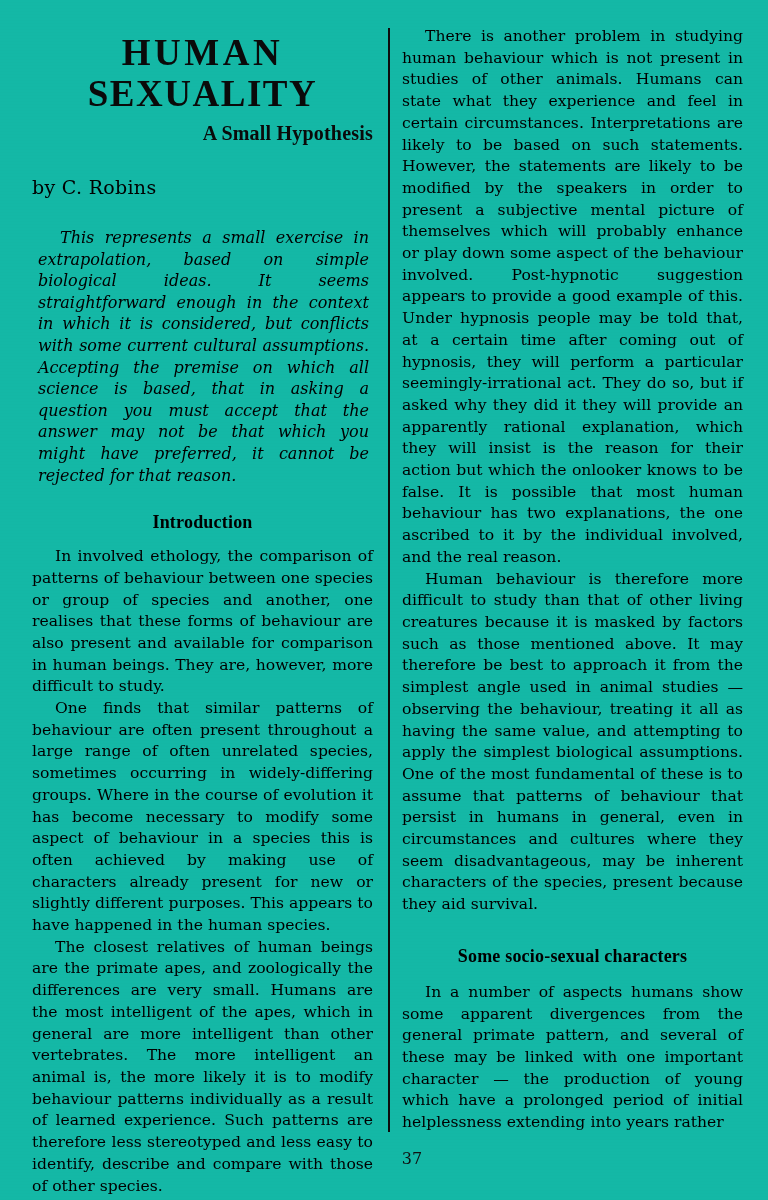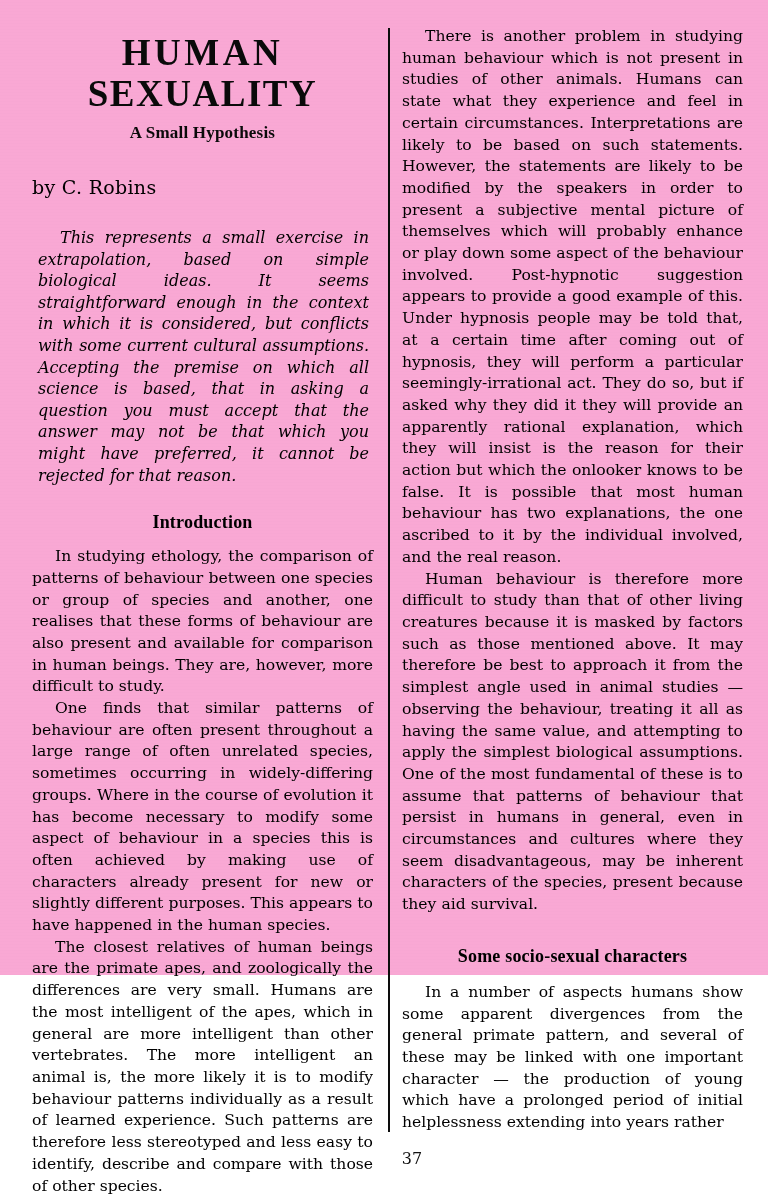--- a/index.html
+++ b/index.html
@@ -15,22 +15,22 @@
     overflow: hidden;
     font-family: "Liberation Serif", "DejaVu Serif", serif;
     color: #000000;
     -webkit-font-smoothing: none;
   }
 
   .page {
     position: absolute;
     left: 0; top: 0;
     width: 768px;
-    height: 975px;
-    background: #f9a8d4;
+    height: 1200px;
+    background: #14b8a6;
   }
 
   
   .columns {
     position: absolute;
     left: 0;
     top: 26px;
     width: 768px;
     height: 1110px;
   }
@@ -64,25 +64,26 @@
     line-height: 41px;
     letter-spacing: 3.5px;
     margin: 0;
     color: #0a0a0a;
   }
   .title-line1 { margin-top: 6px; }
   .title-line2 { letter-spacing: 1.5px; }
   .subtitle {
     font-family: "Liberation Serif", "DejaVu Serif", serif;
     font-weight: bold;
-    font-size: 17px;
+    font-size: 20px;
     line-height: 32px;
     margin: 3px 0 0 0;
     letter-spacing: 0.2px;
     color: #0a0a0a;
+    text-align: right;
   }
   .byline {
     font-family: "DejaVu Serif", "Liberation Serif", serif;
     font-size: 19px;
     line-height: 24px;
     margin: 26px 0 0 0;
     letter-spacing: 0.3px;
   }
 
   
@@ -163,21 +164,21 @@
         <div class="title-line2">SEXUALITY</div>
         <div class="subtitle">A Small Hypothesis</div>
       </div>
 
       <div class="byline">by C. Robins</div>
 
       <div class="abstract">This represents a small exercise in extrapolation, based on simple biological ideas. It seems straightforward enough in the context in which it is considered, but conflicts with some current cultural assumptions. Accepting the premise on which all science is based, that in asking a question you must accept that the answer may not be that which you might have preferred, it cannot be rejected for that reason.</div>
 
       <div class="section-heading">Introduction</div>
 
-      <p class="body">In studying ethology, the comparison of patterns of behaviour between one species or group of species and another, one realises that these forms of behaviour are also present and available for comparison in human beings. They are, however, more difficult to study.</p>
+      <p class="body">In involved ethology, the comparison of patterns of behaviour between one species or group of species and another, one realises that these forms of behaviour are also present and available for comparison in human beings. They are, however, more difficult to study.</p>
       <p class="body">One finds that similar patterns of behaviour are often present throughout a large range of often unrelated species, sometimes occurring in widely-differing groups. Where in the course of evolution it has become necessary to modify some aspect of behaviour in a species this is often achieved by making use of characters already present for new or slightly different purposes. This appears to have happened in the human species.</p>
       <p class="body">The closest relatives of human beings are the primate apes, and zoologically the differences are very small. Humans are the most intelligent of the apes, which in general are more intelligent than other vertebrates. The more intelligent an animal is, the more likely it is to modify behaviour patterns individually as a result of learned experience. Such patterns are therefore less stereotyped and less easy to identify, describe and compare with those of other species.</p>
 
     </div>
 
     <div class="col col-right">
 
       <p class="body">There is another problem in studying human behaviour which is not present in studies of other animals. Humans can state what they experience and feel in certain circumstances. Interpretations are likely to be based on such statements. However, the statements are likely to be modified by the speakers in order to present a subjective mental picture of themselves which will probably enhance or play down some aspect of the behaviour involved. Post-hypnotic suggestion appears to provide a good example of this. Under hypnosis people may be told that, at a certain time after coming out of hypnosis, they will perform a particular seemingly-irrational act. They do so, but if asked why they did it they will provide an apparently rational explanation, which they will insist is the reason for their action but which the onlooker knows to be false. It is possible that most human behaviour has two explanations, the one ascribed to it by the individual involved, and the real reason.</p>
       <p class="body">Human behaviour is therefore more difficult to study than that of other living creatures because it is masked by factors such as those mentioned above. It may therefore be best to approach it from the simplest angle used in animal studies — observing the behaviour, treating it all as having the same value, and attempting to apply the simplest biological assumptions. One of the most fundamental of these is to assume that patterns of behaviour that persist in humans in general, even in circumstances and cultures where they seem disadvantageous, may be inherent characters of the species, present because they aid survival.</p>
 

